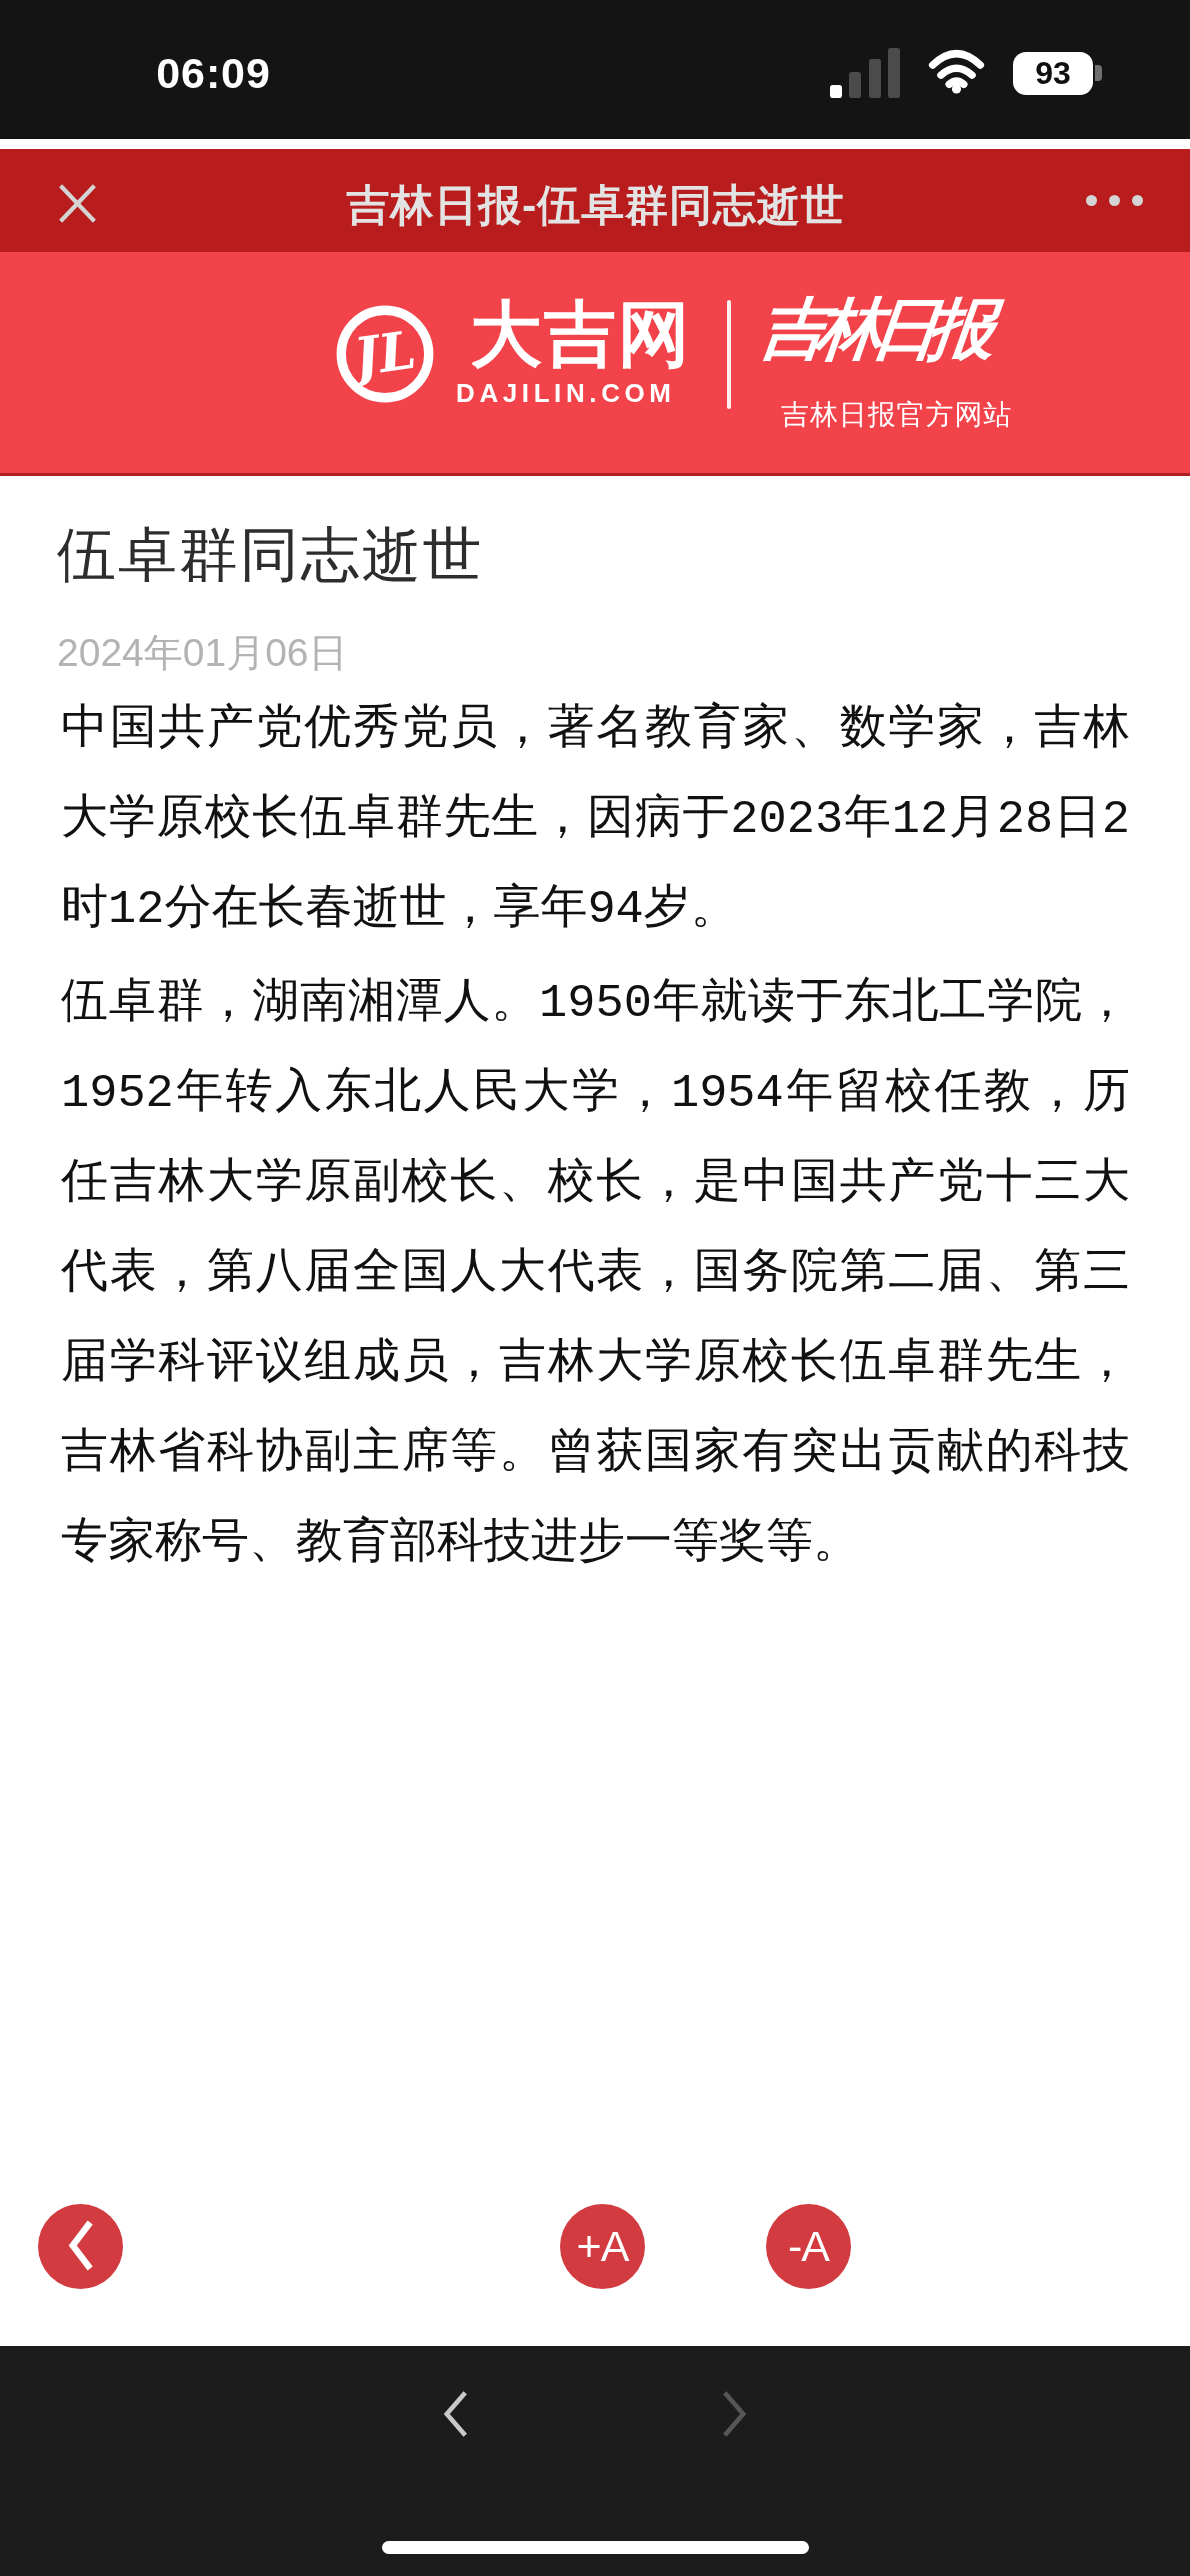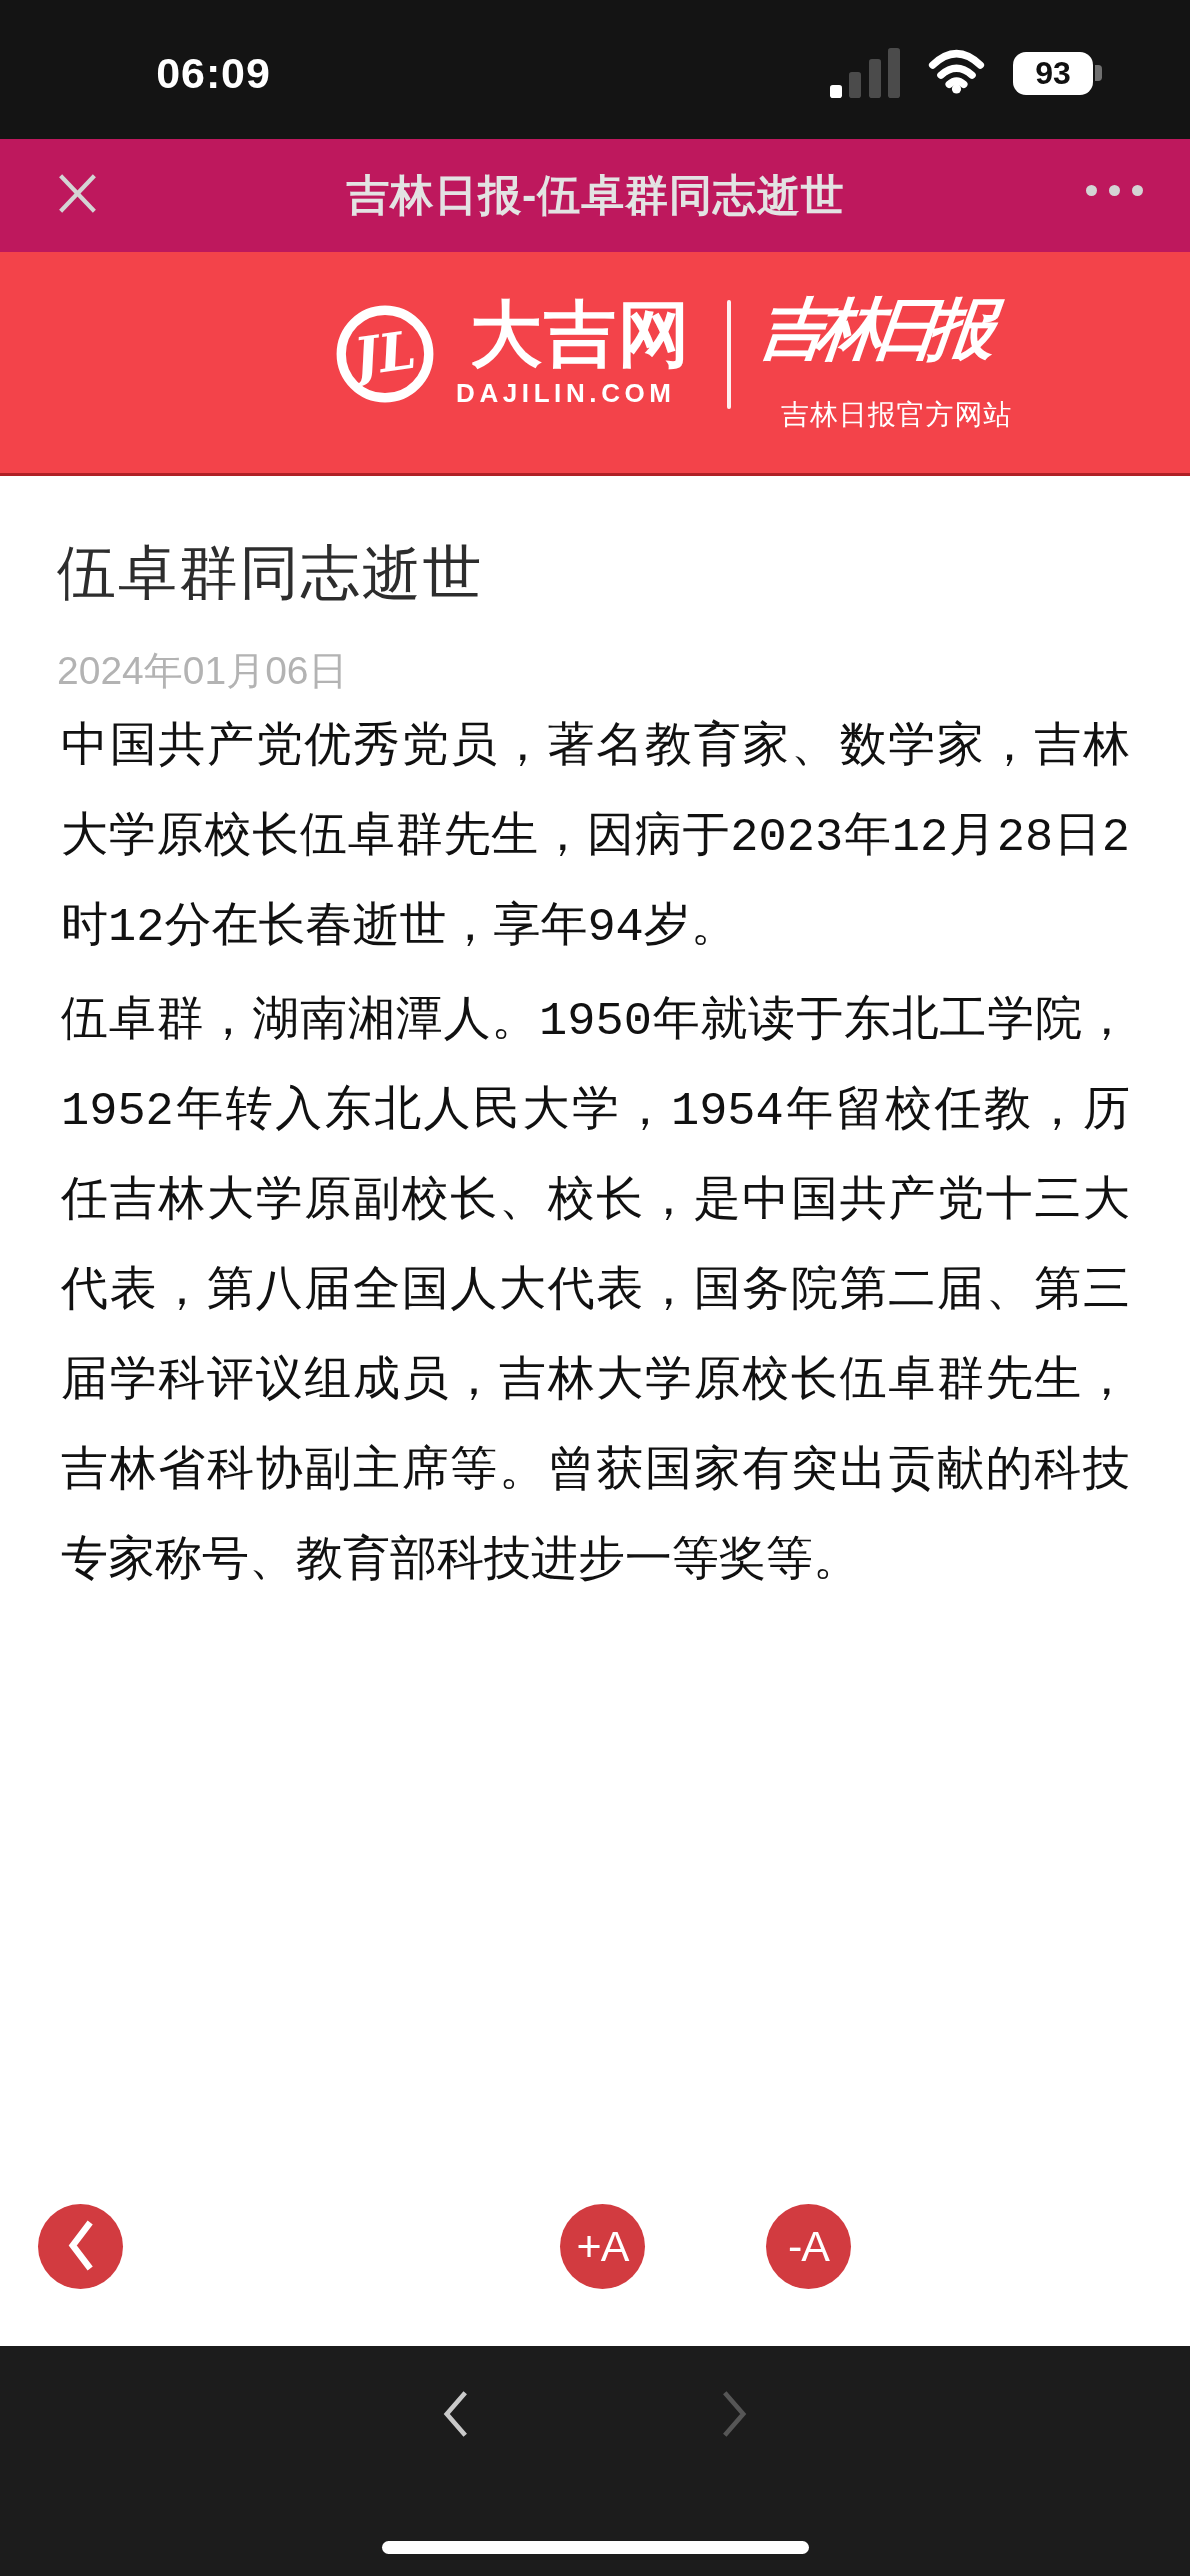--- a/index.html
+++ b/index.html
@@ -21,21 +21,21 @@
   .signal i.on{background:#ffffff;}
   .s1{height:13px}.s2{height:26px}.s3{height:39px}.s4{height:50px}
   .battery{position:relative;width:93px;height:43px;}
   .battery .shell{
     position:absolute;left:0;top:0;width:80px;height:43px;background:#ffffff;border-radius:13px;
     display:flex;align-items:center;justify-content:center;
     color:#101010;font-size:32px;font-weight:700;
   }
   .battery .cap{position:absolute;right:3.7px;top:13px;width:7.4px;height:16.7px;border-radius:0 3.7px 3.7px 0;background:#707070;}
   
-  .nav-bar{position:absolute;top:139px;left:0;width:100%;height:113px;background:#be185d;}
+  .nav-bar{position:absolute;top:149px;left:0;width:100%;height:113px;background:#b91c1c;}
   .close-btn{position:absolute;left:54px;top:33px;width:46px;height:46px;display:flex;align-items:center;justify-content:center;}
   .nav-title{
     position:absolute;left:130px;right:130px;top:0;height:113px;
     display:flex;align-items:center;justify-content:center;
     color:#e3e3e3;font-size:43px;font-weight:700;letter-spacing:0.9px;
     white-space:nowrap;overflow:hidden;
   }
   .more-btn{position:absolute;right:48px;top:46px;display:flex;gap:12px;}
   .more-btn i{display:block;width:11px;height:11px;border-radius:50%;background:#d4d4d4;}
   
@@ -44,21 +44,21 @@
   .site-name{position:absolute;left:470px;top:43px;color:#fff;font-size:72px;font-weight:700;line-height:78px;letter-spacing:1.9px;}
   .site-domain{position:absolute;left:456px;top:126px;color:#fff;font-size:26px;font-weight:700;letter-spacing:4.6px;}
   .banner-divider{position:absolute;left:727px;top:48px;width:3.7px;height:109px;background:rgba(255,255,255,.92);border-radius:1.9px;}
   .paper-name{
     position:absolute;left:760px;top:32px;color:#fff;font-size:67px;font-weight:700;
     font-family:"DejaVu Serif",serif;font-style:italic;letter-spacing:-11px;
     transform:skewX(-6deg);white-space:nowrap;
   }
   .paper-tagline{position:absolute;left:781px;top:144px;color:#fff;font-size:28px;letter-spacing:0.9px;white-space:nowrap;}
   
-  .article{position:absolute;top:473px;left:0;right:0;padding:8px 57px;box-sizing:border-box;}
+  .article{position:absolute;top:455px;left:0;right:0;padding:8px 57px;box-sizing:border-box;}
   .article-title{margin:63px 0 0 0;font-size:59px;line-height:59px;font-weight:500;color:#2d2d2d;letter-spacing:1.9px;}
   .article-date{margin:48px 0 0 0;font-size:39px;line-height:39px;color:#b3b3b3;}
   .article-body{margin:13px 0 0 0;}
   .article-body p{margin:4px;font-size:47px;line-height:90px;color:#111111;text-align:justify;font-family:Liberation Mono, monospace;}
   
   .fab{
     position:absolute;width:85px;height:85px;border-radius:50%;background:#D23B40;
     display:flex;align-items:center;justify-content:center;
   }
   .fab-back{left:38px;top:2204px;}

